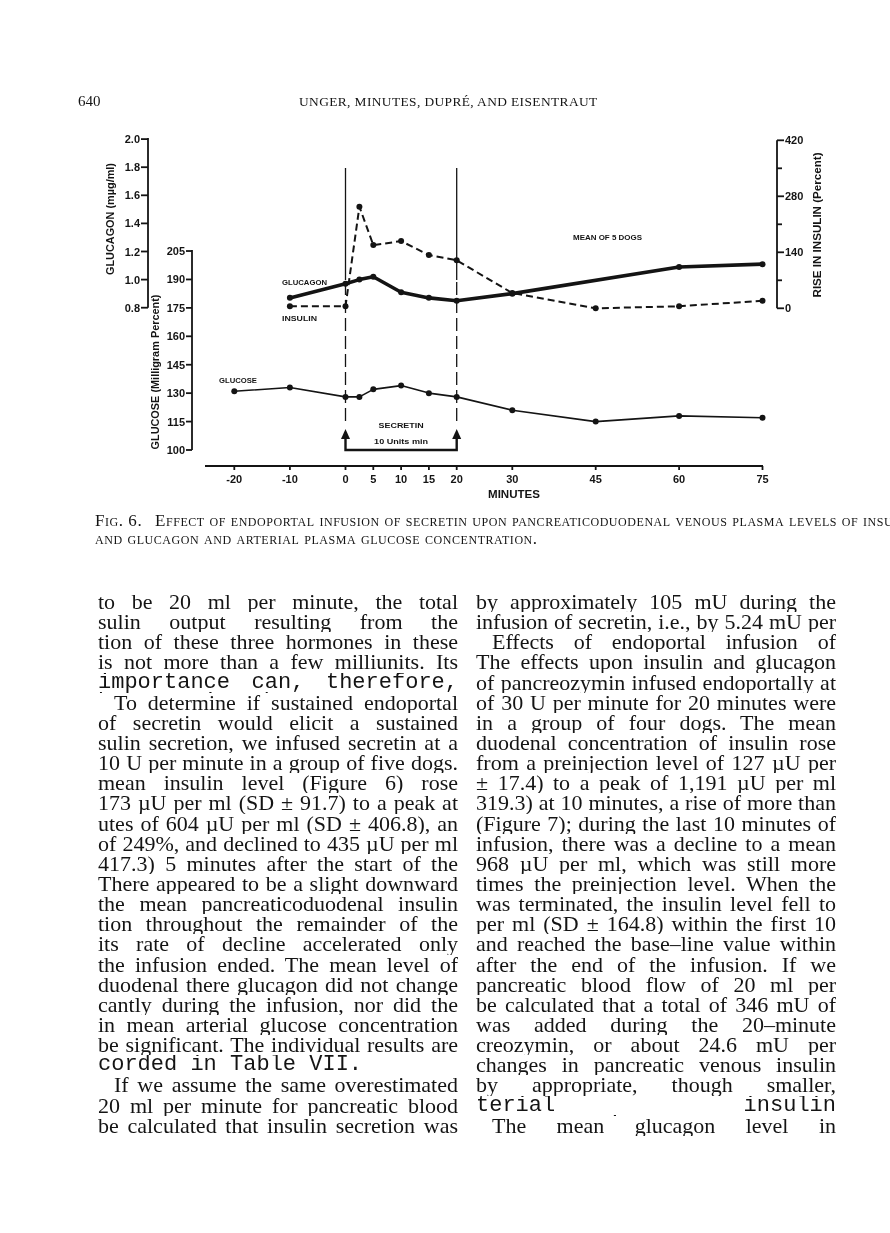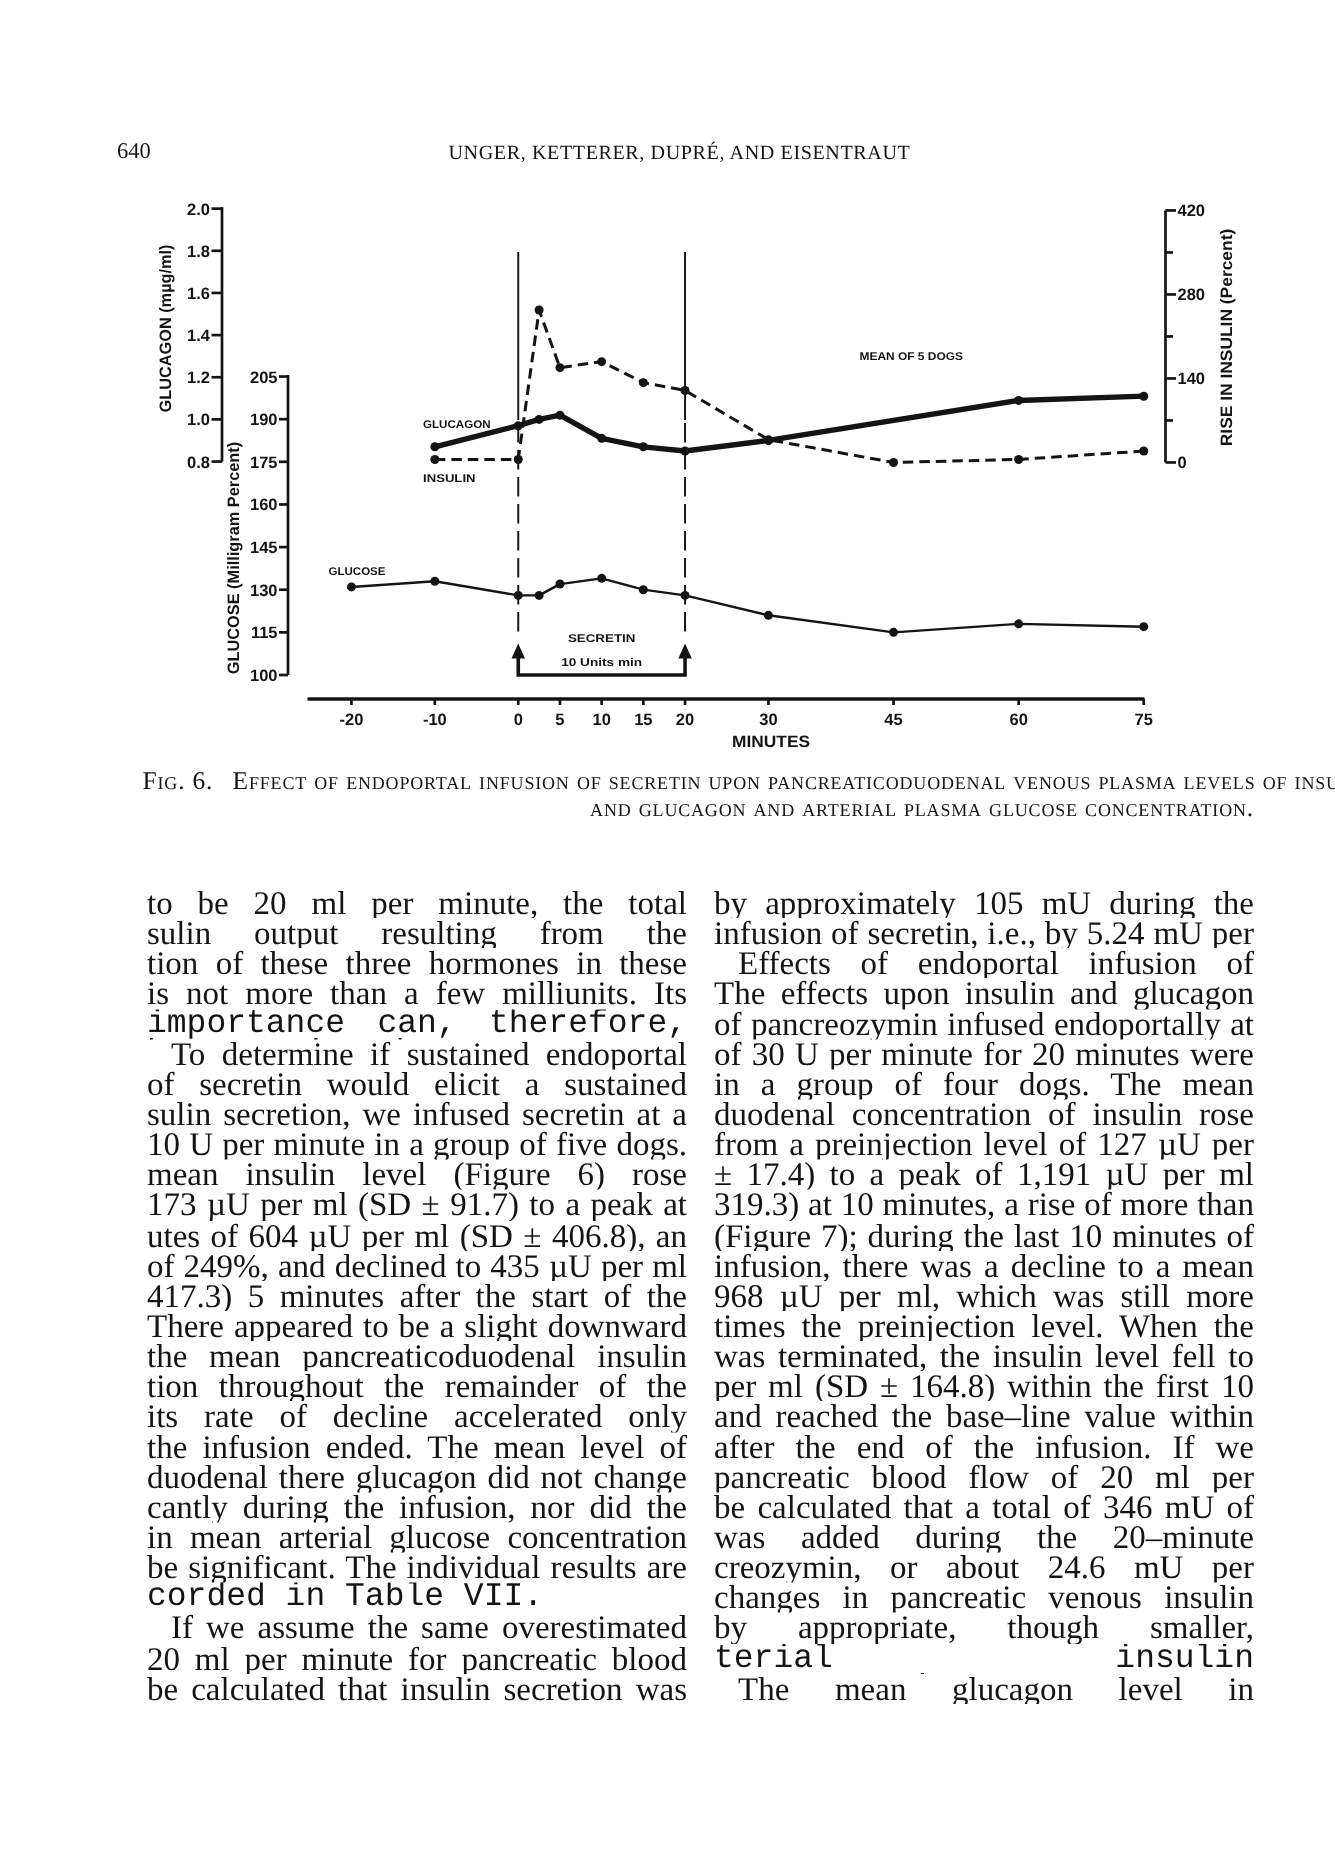--- a/index.html
+++ b/index.html
@@ -27,41 +27,41 @@
     .vm { stroke: #141414; stroke-width: 1.3; fill: none; }
     .vm-dash { stroke: #141414; stroke-width: 1.3; fill: none; stroke-dasharray: 13 5; }
     .br { stroke: #141414; stroke-width: 2.4; fill: none; }
     .dot { fill: #141414; }
 
     .caption {
       position: absolute; left: 95px; width: 741px; font-size: 17px; line-height: 16px;
       font-variant: small-caps; letter-spacing: 0.55px; white-space: nowrap;
     }
     .caption.l1 { top: 513px; text-align: justify; text-align-last: justify; }
-    .caption.l2 { top: 531px; text-align: right; }
+    .caption.l2 { top: 531px; text-align: left; }
     .caption .fig-label { margin-right: 8px; }
 
     .col { position: absolute; top: 592px; width: 360px; font-size: 22px; }
     .col.left { left: 98px; }
     .col.right { left: 476px; }
     .line {
       height: 20.15px; line-height: 20.15px; overflow: hidden;
       text-align: justify; text-align-last: justify; white-space: normal;
     }
     .line.indent { padding-left: 16px; }
     .line.last { text-align-last: left; font-family: Liberation Mono, monospace; }
     .line.italic { }
   </style>
 </head>
 <body>
 
 <div class="page">
 
   <div class="page-number">640</div>
-  <div class="running-title">UNGER, KETTERER, DUPRÉ, AND EISENTRAUT</div>
+  <div class="running-title">UNGER, MINUTES, DUPRÉ, AND EISENTRAUT</div>
 
   <svg id="chart-svg" width="890" height="510" viewBox="0 0 890 510" xmlns="http://www.w3.org/2000/svg">
       <g>
         <line x1="148" y1="138.1" x2="148" y2="307.7" class="ax"></line>
         <line x1="141" y1="139.1" x2="148" y2="139.1" class="ax"></line>
         <text x="140" y="143.1" text-anchor="end" class="tl">2.0</text>
         <line x1="141" y1="167.2" x2="148" y2="167.2" class="ax"></line>
         <text x="140" y="171.2" text-anchor="end" class="tl">1.8</text>
         <line x1="141" y1="195.29999999999998" x2="148" y2="195.29999999999998" class="ax"></line>
         <text x="140" y="199.29999999999998" text-anchor="end" class="tl">1.6</text>

